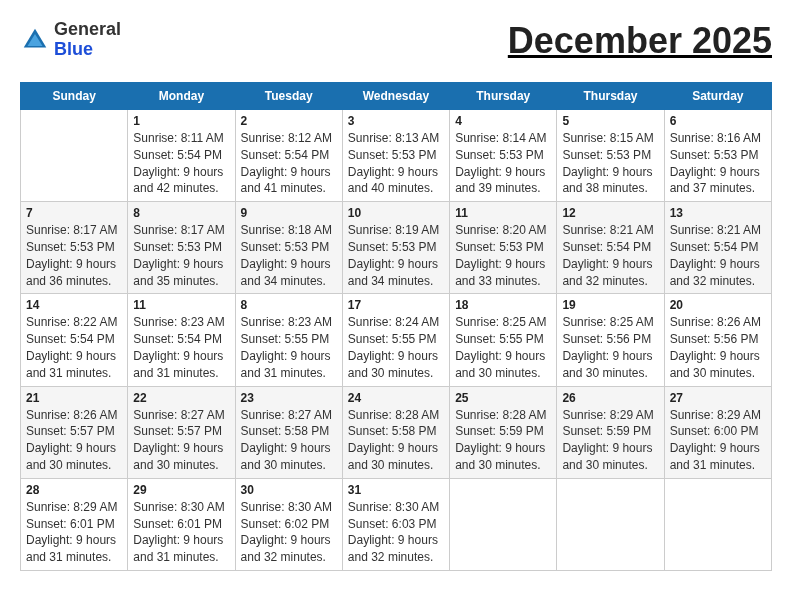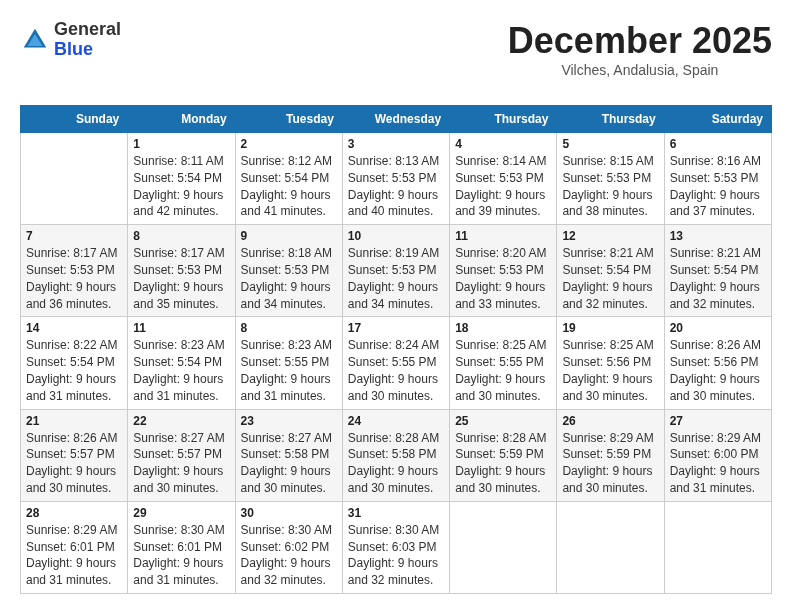--- a/index.html
+++ b/index.html
@@ -7,21 +7,21 @@
       font-family: Arial, sans-serif;
       background: #fff;
       width: 792px;
       min-height: 612px;
       padding: 20px;
     }
     .header {
       display: flex;
       justify-content: space-between;
       align-items: flex-start;
-      margin-bottom: 27px;
+      margin-bottom: 20px;
     }
     .logo {
       display: flex;
       align-items: center;
     }
     .logo-text {
       display: flex;
       flex-direction: column;
       line-height: 1.1;
     }
@@ -34,41 +34,42 @@
       font-size: 18px;
       font-weight: bold;
       color: #1d4ed8;
     }
     .logo-icon {
       width: 30px;
       height: 30px;
       margin-right: 4px;
     }
     .title-block {
-      text-align: center;
+      text-align: left;
+      text-decoration: underline;
     }
     .month-title {
       font-size: 36px;
       font-weight: bold;
       color: #222;
     }
     .location {
       font-size: 14px;
       color: #555;
     }
     .calendar {
       width: 100%;
       border-collapse: collapse;
       font-size: 11px;
     }
     .calendar th {
       background-color: #1a6faf;
       color: #fff;
       padding: 6px 8px;
-      text-align: right;
+      text-align: center;
       font-size: 12px;
       font-weight: bold;
       border: 1px solid #1a6faf;
     }
     .calendar td {
       border: 1px solid #ccc;
       vertical-align: top;
       padding: 4px 5px;
       min-height: 80px;
       width: calc(100% / 7);
@@ -101,21 +102,20 @@
       <polygon points="20,5 35,30 5,30" fill="#1a6faf"></polygon>
       <polygon points="20,12 30,28 10,28" fill="#4aa3e0"></polygon>
     </svg>
     <div class="logo-text">
       <span class="logo-general">General</span>
       <span class="logo-blue">Blue</span>
     </div>
   </div>
   <div class="title-block">
     <div class="month-title">December 2025</div>
-    <div class="location">Vilches, Andalusia, Spain</div>
   </div>
 </div>
 
 <table class="calendar">
   <thead>
     <tr>
     <th>Sunday</th>
         <th>Monday</th>
         <th>Tuesday</th>
         <th>Wednesday</th>

